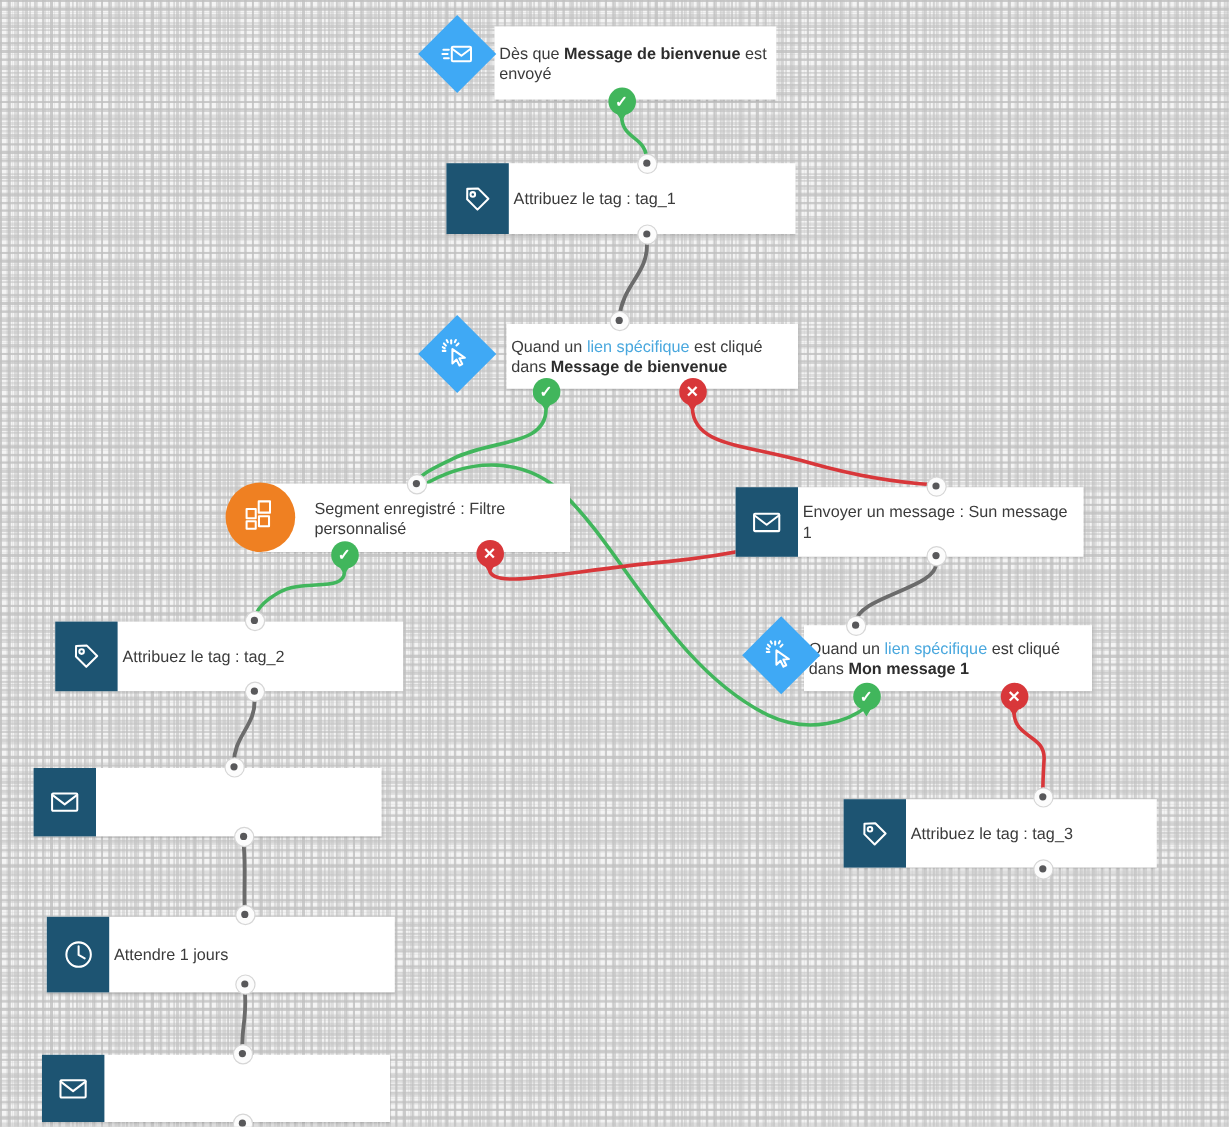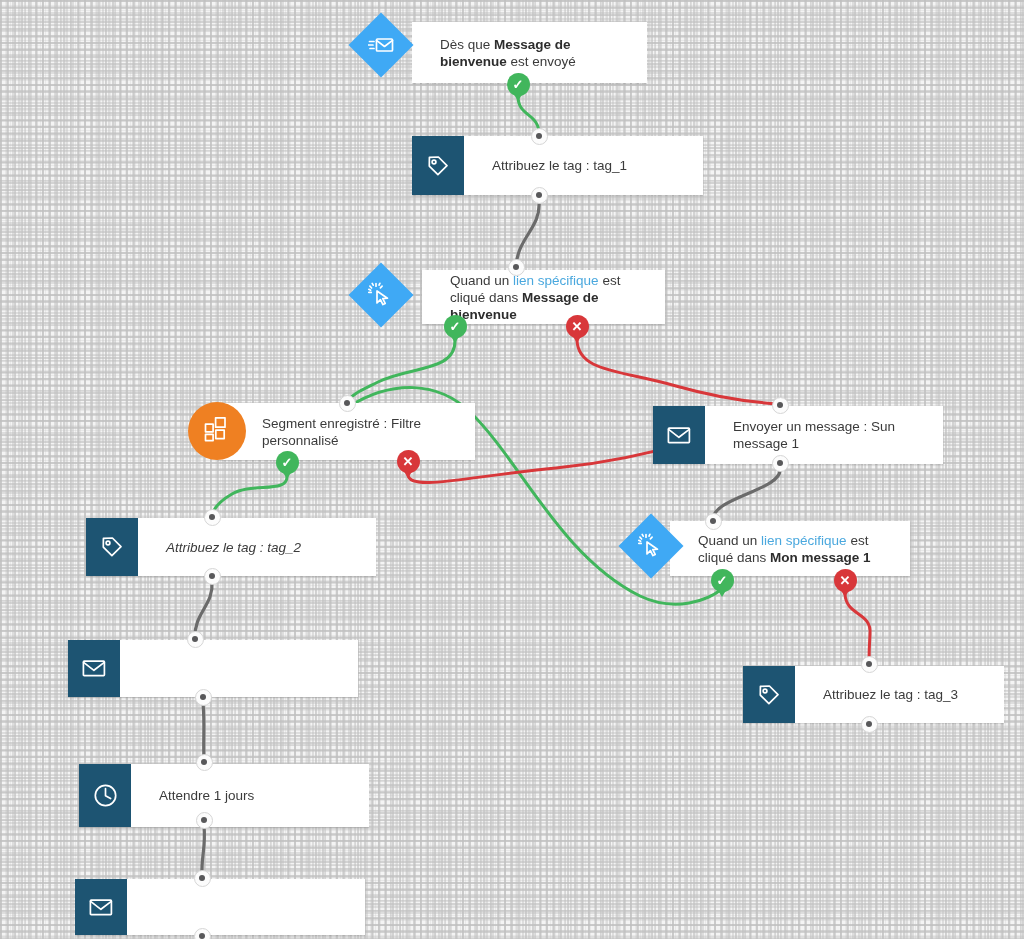--- a/index.html
+++ b/index.html
@@ -44,30 +44,30 @@
       repeating-linear-gradient(to right, rgba(200,200,200,.30) 0 2px, transparent 2px 7px),
       repeating-linear-gradient(to bottom, rgba(200,200,200,.30) 0 2px, transparent 2px 7px);
     background-size:100% 1px, 1px 100%;
     background-repeat:repeat-y, repeat-x;
     background-position:0 -10px, 10px 0;
     opacity:.55;
   }
 
   svg#links{position:absolute;left:0;top:0;width:1024px;height:939px;pointer-events:none;}
 
-  .node{position:absolute;display:flex;align-items:flex-end;margin-left:40px;}
+  .node{position:absolute;display:flex;align-items:flex-end;}
   .card{
     background:#fff;
     box-shadow:0 1px 2px rgba(0,0,0,.13), 0 1px 0 rgba(0,0,0,.04);
     display:flex;align-items:center;
     box-sizing:border-box;
   }
   .card .label{
     font-size:13.5px;color:#3b3b3b;line-height:17px;
-    padding:0 28px;
+    padding:0 4px;
   }
   .label b{font-weight:bold;color:#2d2d2d;}
   .label .lnk{color:#4aa8de;}
 
   .sq-icon{
     width:52px;min-width:52px;
     background:#1d5472;
     display:flex;align-items:center;justify-content:center;
     align-self:stretch;
   }
@@ -201,21 +201,21 @@
           <svg width="24" height="19" viewBox="0 0 24 19">
             <g stroke="#fff" fill="none" stroke-width="1.7" stroke-linecap="round" stroke-linejoin="round">
         <rect x="1.4" y="2.2" width="21" height="14.4" rx="0.8"></rect>
         <path d="M1.6 3.4 L11.9 11.3 L22.3 3.4"></path>
             </g>
           </svg>
         </div>
          <div class="label">Envoyer un message : Sun message 1</div>
        </div>
     </div>
-    <div class="node" style="left: 46px; top: 518px; font-style: italic;">
+    <div class="node" style="left: 46px; top: 518px;">
       <div class="card" style="width:290px;height:58px">
          <div class="sq-icon">
           <svg width="24" height="24" viewBox="0 0 24 24">
             <g stroke="#fff" fill="none" stroke-width="1.7" stroke-linecap="round" stroke-linejoin="round">
         <path d="M3.4 3.4 L12.4 3.0 L21 11.6 L11.9 20.7 L3.3 12.1 Z"></path>
         <circle cx="8.0" cy="8.0" r="1.9"></circle>
             </g>
           </svg>
         </div>
          <div class="label">Attribuez le tag : tag_2</div>

